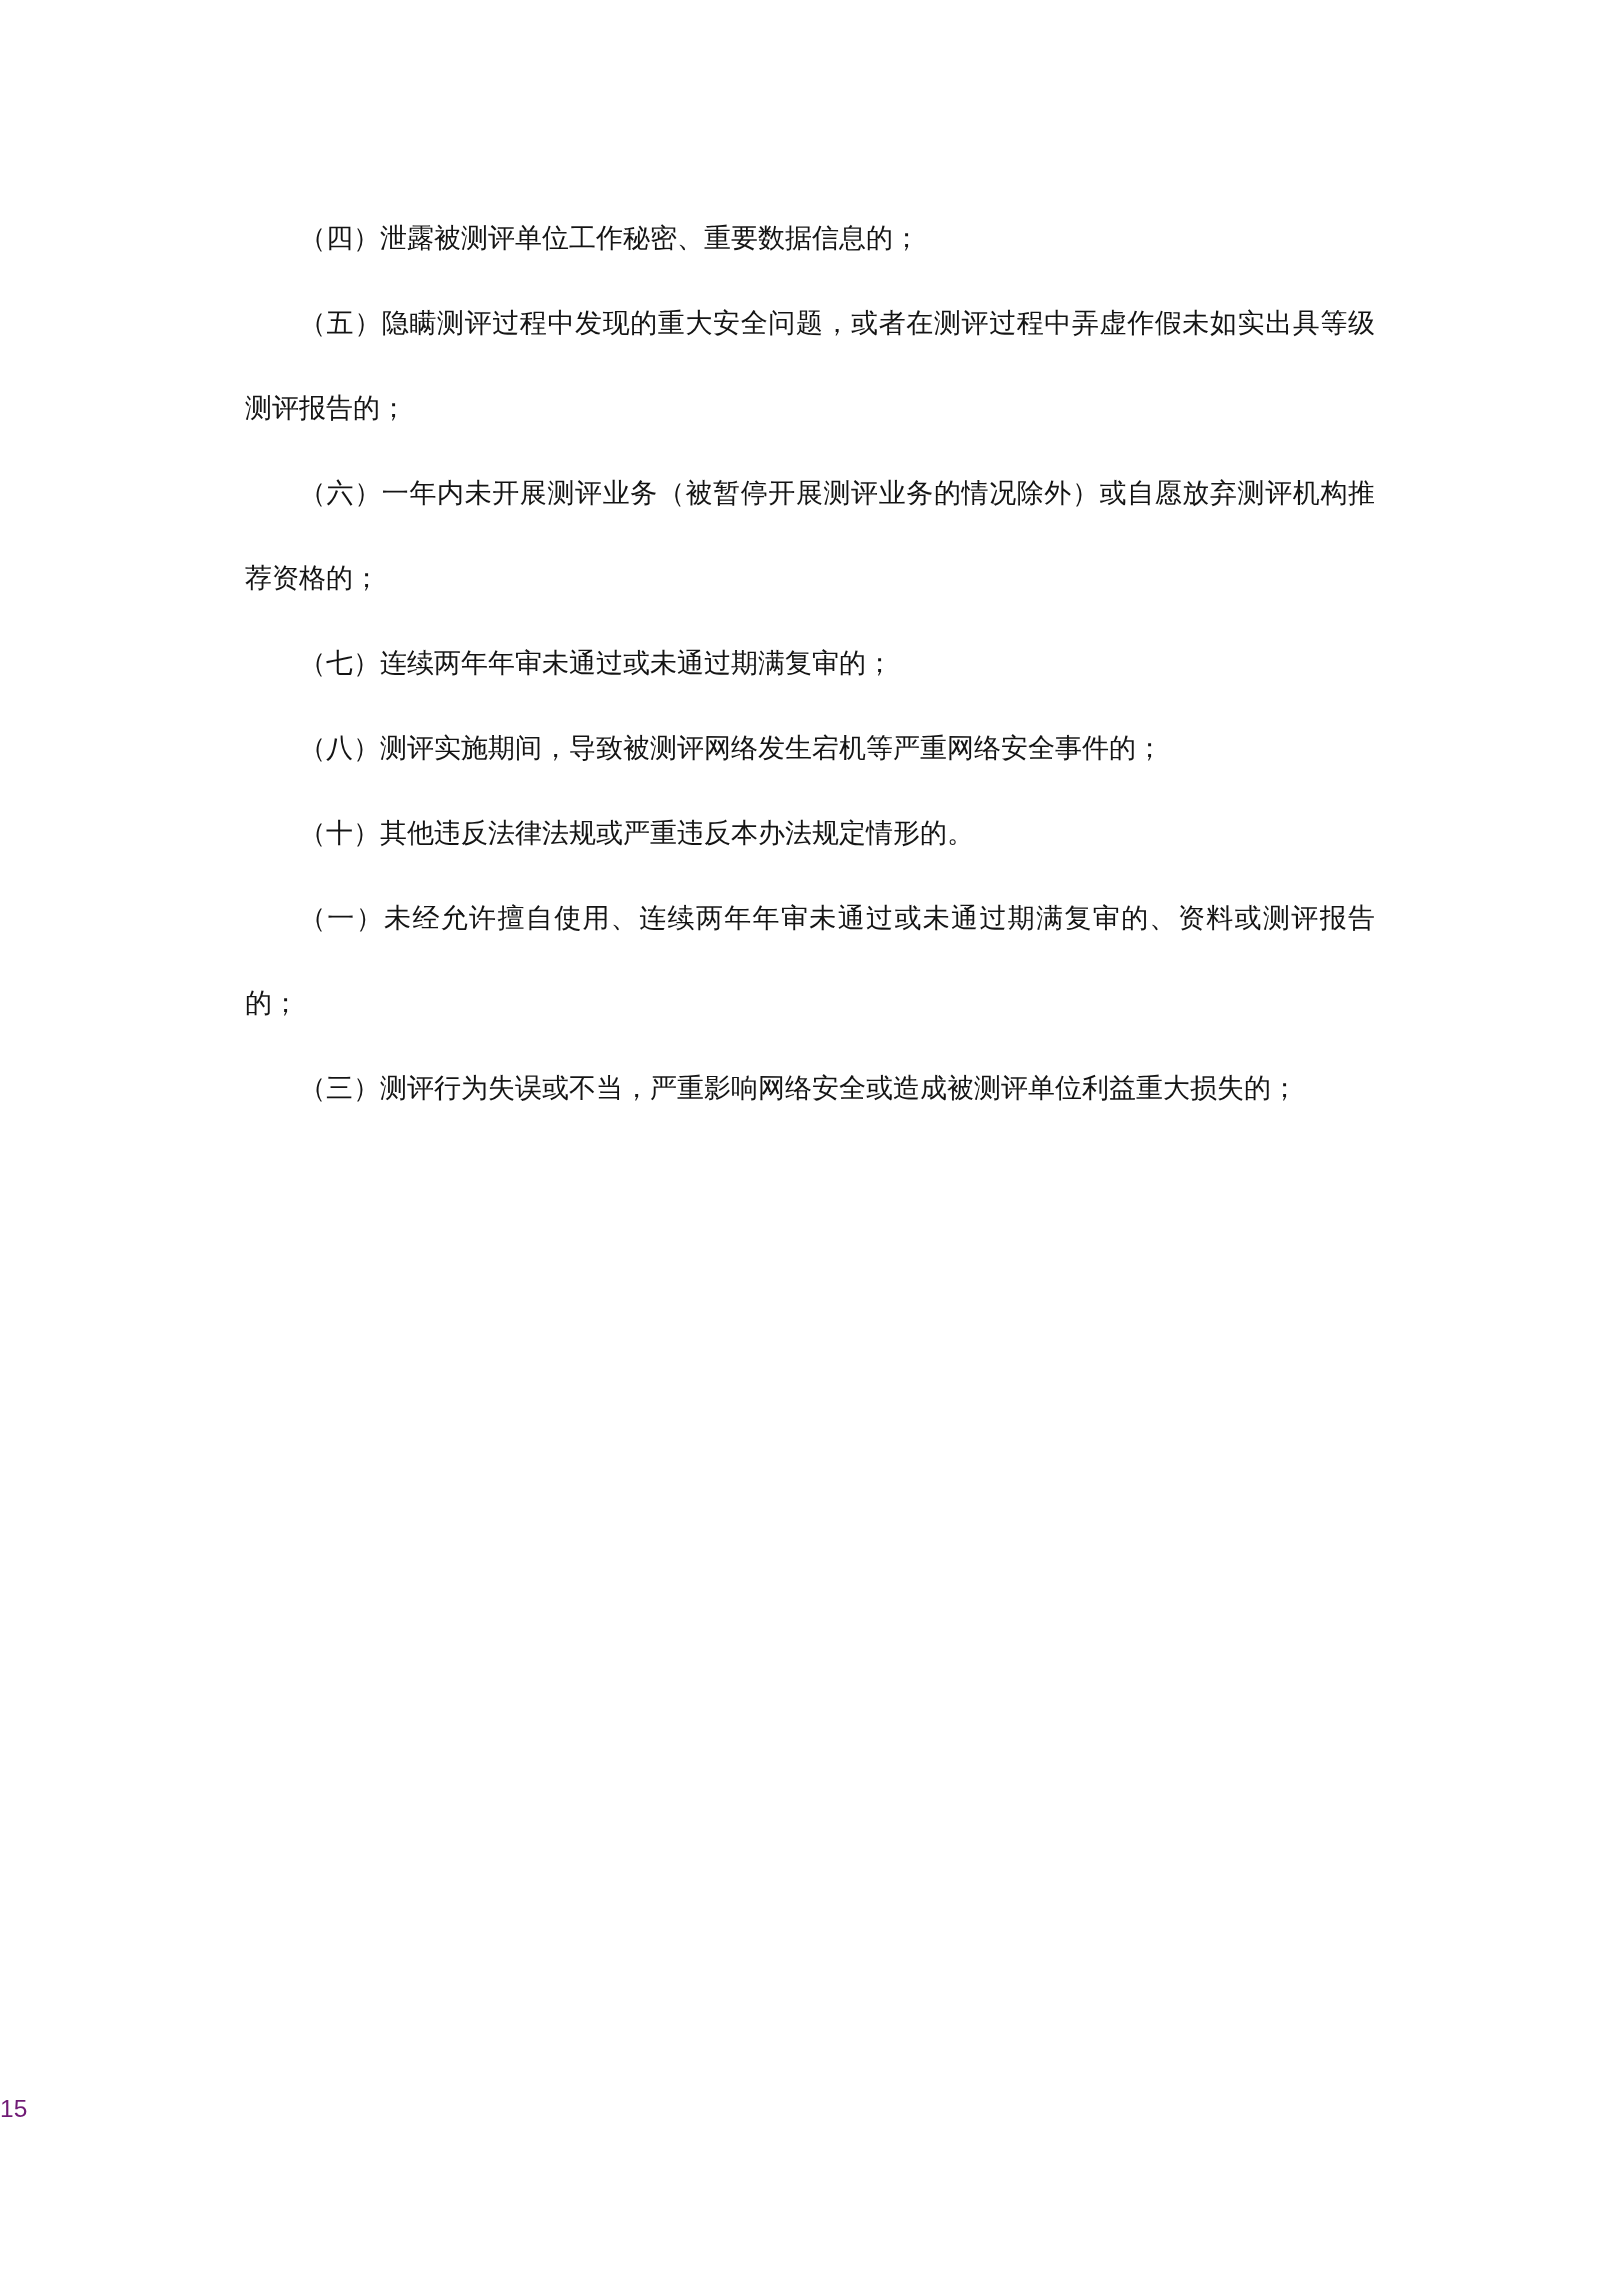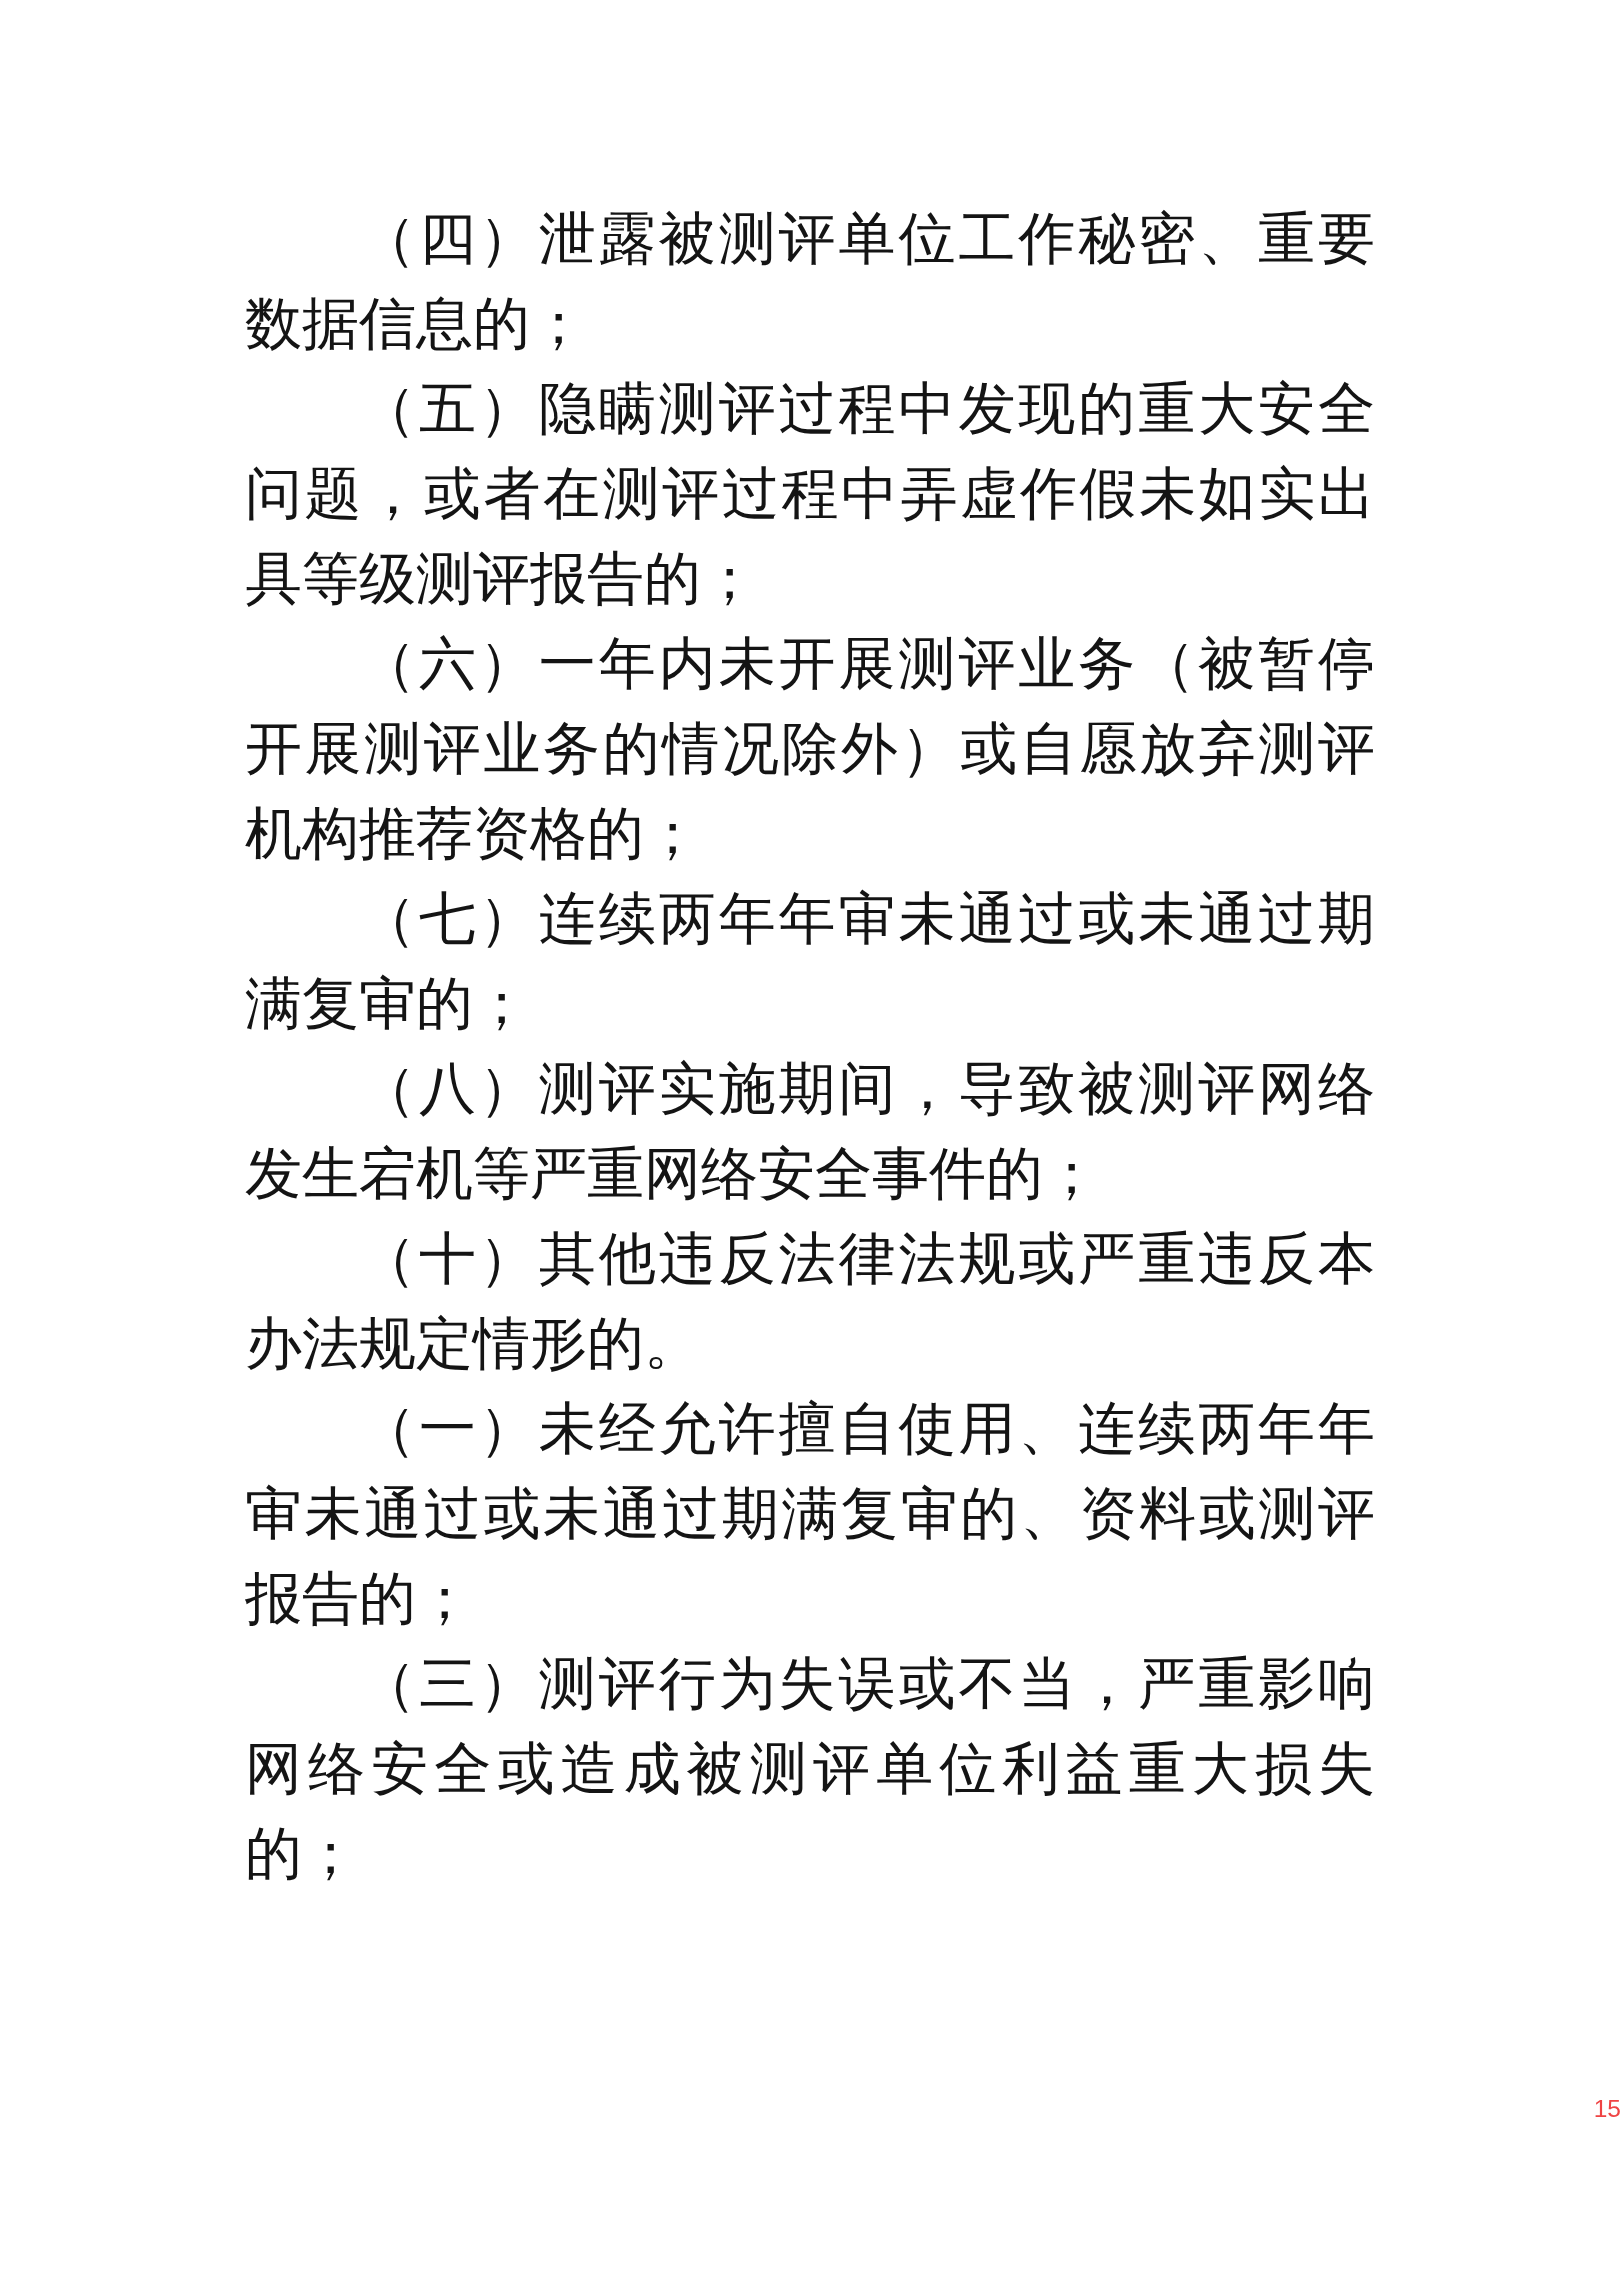--- a/index.html
+++ b/index.html
@@ -14,43 +14,43 @@
     background: #ffffff;
     overflow: hidden;
     color: #141414;
     font-family: "Liberation Serif", "DejaVu Serif", serif;
   }
   .text-block {
     position: absolute;
     left: 245px;
     top: 196px;
     width: 1130px;
-    font-size: 57px;
+    font-size: 27px;
     line-height: 85px;
     text-align: justify;
     text-justify: inter-ideograph;
     letter-spacing: 0;
   }
   .text-block p {
     margin: 0;
     padding: 0;
     text-indent: 2em;
   }
   .bold-run {
     font-weight: bold;
   }
   .page-footer {
     position: absolute;
     top: 2092px;
     left: 0;
     width: 100%;
-    text-align: right;
+    text-align: left;
     font-size: 24.5px;
     line-height: 33px;
-    color: #ef4444;
+    color: #701a75;
     font-family: "Liberation Sans", "DejaVu Sans", sans-serif;
   }
 </style>
 </head>
 <body>
 
 <div class="page">
   <div class="text-block">
       <p><span>（四）泄露被测评单位工作秘密、重要数据信息的；</span></p>
       <p><span>（五）隐瞒测评过程中发现的重大安全问题，或者在测评过程中弄虚作假未如实出具等级测评报告的；</span></p>

